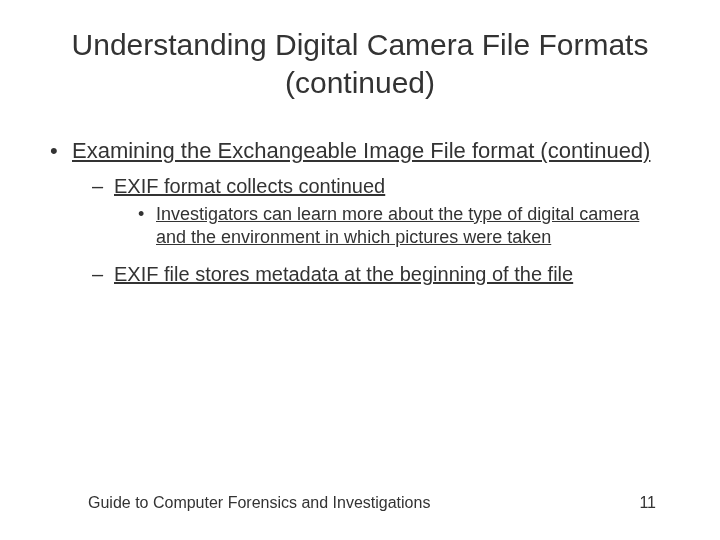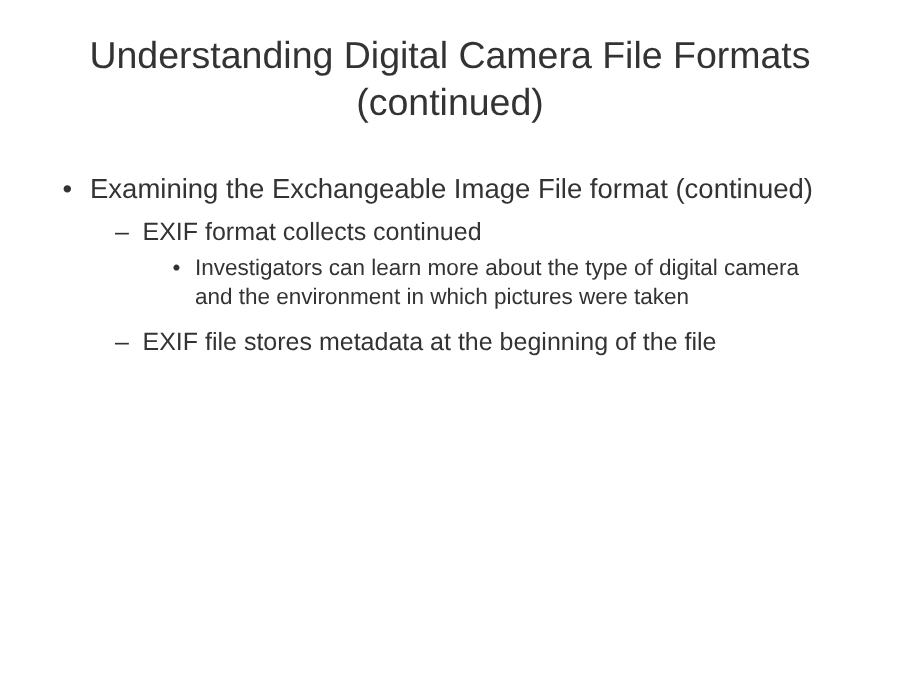--- a/index.html
+++ b/index.html
@@ -25,20 +25,21 @@
       font-size: 30px;
       line-height: 1.25;
       color: #333333;
       margin-top: 6px;
       margin-bottom: 36px;
     }
     ul.level1 {
       list-style: none;
       padding: 0;
       margin: 0 0 0 0;
+      text-decoration: underline;
     }
     ul.level1 > li {
       font-size: 22px;
       line-height: 1.25;
       margin-bottom: 10px;
       padding-left: 22px;
       position: relative;
     }
     ul.level1 > li::before {
       content: "•";
@@ -111,13 +112,17 @@
             </li>
           </ul>
         </li>
         <li>
           <span>EXIF file stores metadata at the beginning of the file</span>
         </li>
       </ul>
     </li>
   </ul>
 
+  <div class="footer">
+    <span>Guide to Computer Forensics and Investigations</span>
+    <span>11</span>
+  </div>
 </div>
 
 </body></html>

